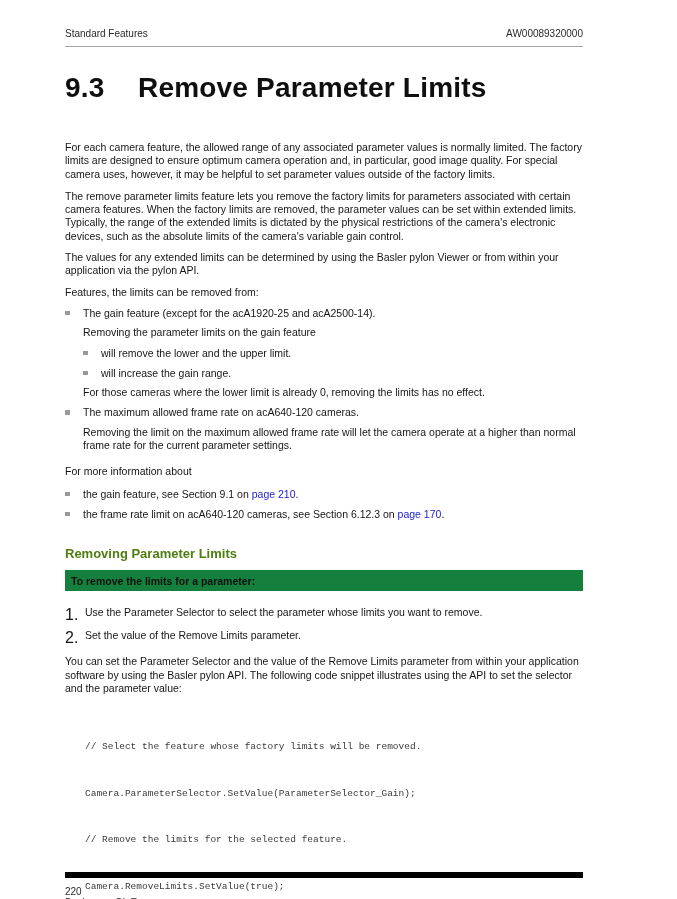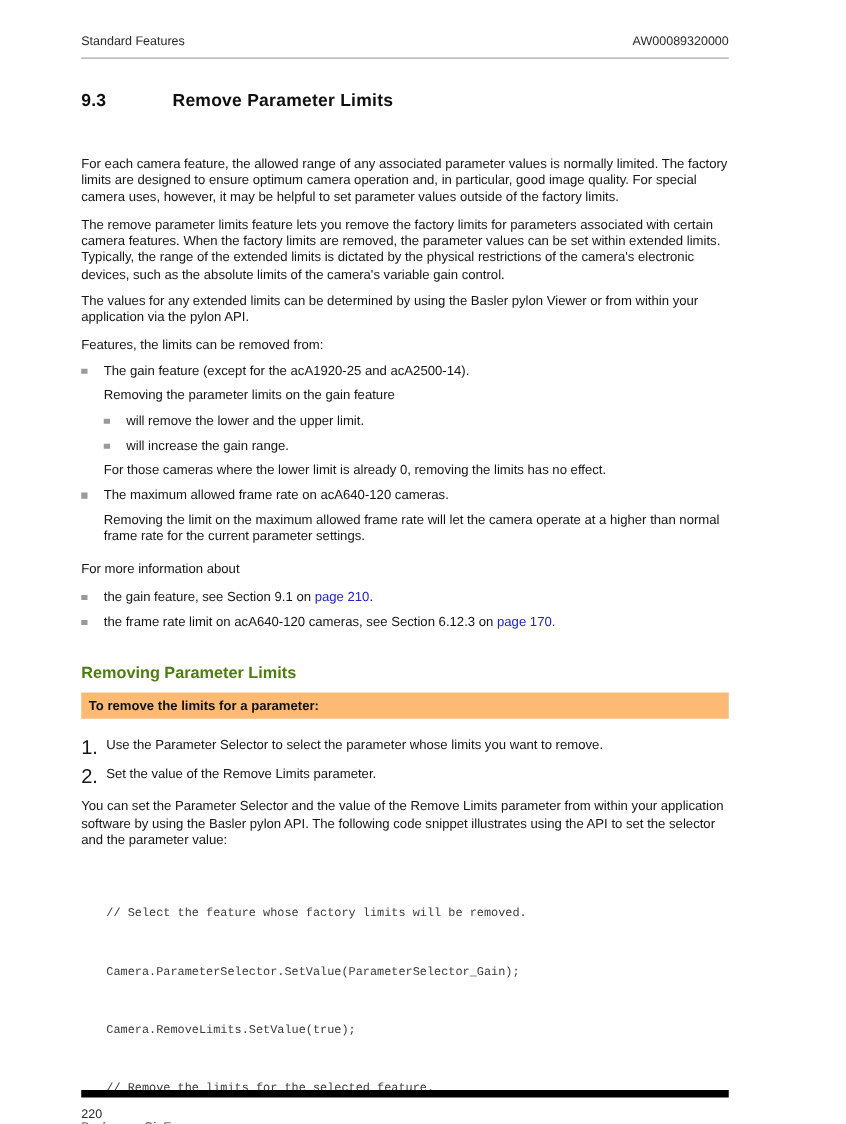--- a/index.html
+++ b/index.html
@@ -19,21 +19,21 @@
     font-size: 10px; color: #2a2a2a;
     padding-bottom: 7px;
     border-bottom: 1px solid #a8a8a8;
     gap: 19px;
   }
 
   .content { margin: 0 94px 0 65px; }
 
   h1 {
     margin-top: 25px;
-    font-size: 14px; font-weight: bold; color: #0f0f0f;
+    font-size: 28px; font-weight: bold; color: #0f0f0f;
     letter-spacing: 0.2px;
     display: flex;
   }
   h1 .h1num { width: 73px; flex: none; }
 
   p, .li-text { font-size: 10.5px; line-height: 13.3px; color: #151515; }
 
   .p-first { margin-top: 37px; }
   .p-next  { margin-top: 9px; }
   .p-small { margin-top: 8px; }
@@ -50,21 +50,21 @@
 
   .link { color: #2323cc; text-decoration: none; cursor: pointer; }
 
   h2 {
     margin-top: 25px;
     font-size: 13px; font-weight: bold; color: #4d7c0f;
   }
 
   .instruction-box {
     margin-top: 9px;
-    background: #fdba74;
+    background: #15803d;
     height: 21px;
     display: flex; align-items: center;
     padding-left: 6px;
     font-size: 10.5px; font-weight: bold; color: #111;
   }
 
   .steps { margin-top: 15px; }
   .step-row { display: flex; margin-top: 5px; }
   .step-num { width: 20px; flex: none; }
 
@@ -166,22 +166,22 @@
         <span class="step-num">2.</span>
         <span class="li-text">Set the value of the Remove Limits parameter.</span>
       </div>
     </div>
 
     <p class="p-small">You can set the Parameter Selector and the value of the Remove Limits parameter from within your application software by using the Basler pylon API. The following code snippet illustrates using the API to set the selector and the parameter value:</p>
 
     <div class="code-block">
       <div>// Select the feature whose factory limits will be removed.</div>
       <div>Camera.ParameterSelector.SetValue(ParameterSelector_Gain);</div>
+      <div>// Remove the limits for the selected feature.</div>
       <div>Camera.RemoveLimits.SetValue(true);</div>
-      <div>// Remove the limits for the selected feature.</div>
     </div>
 
   </div>
 
   <div class="footer">
     <span>220</span>
     <span>Basler ace GigE</span>
   </div>
 
 </div>

